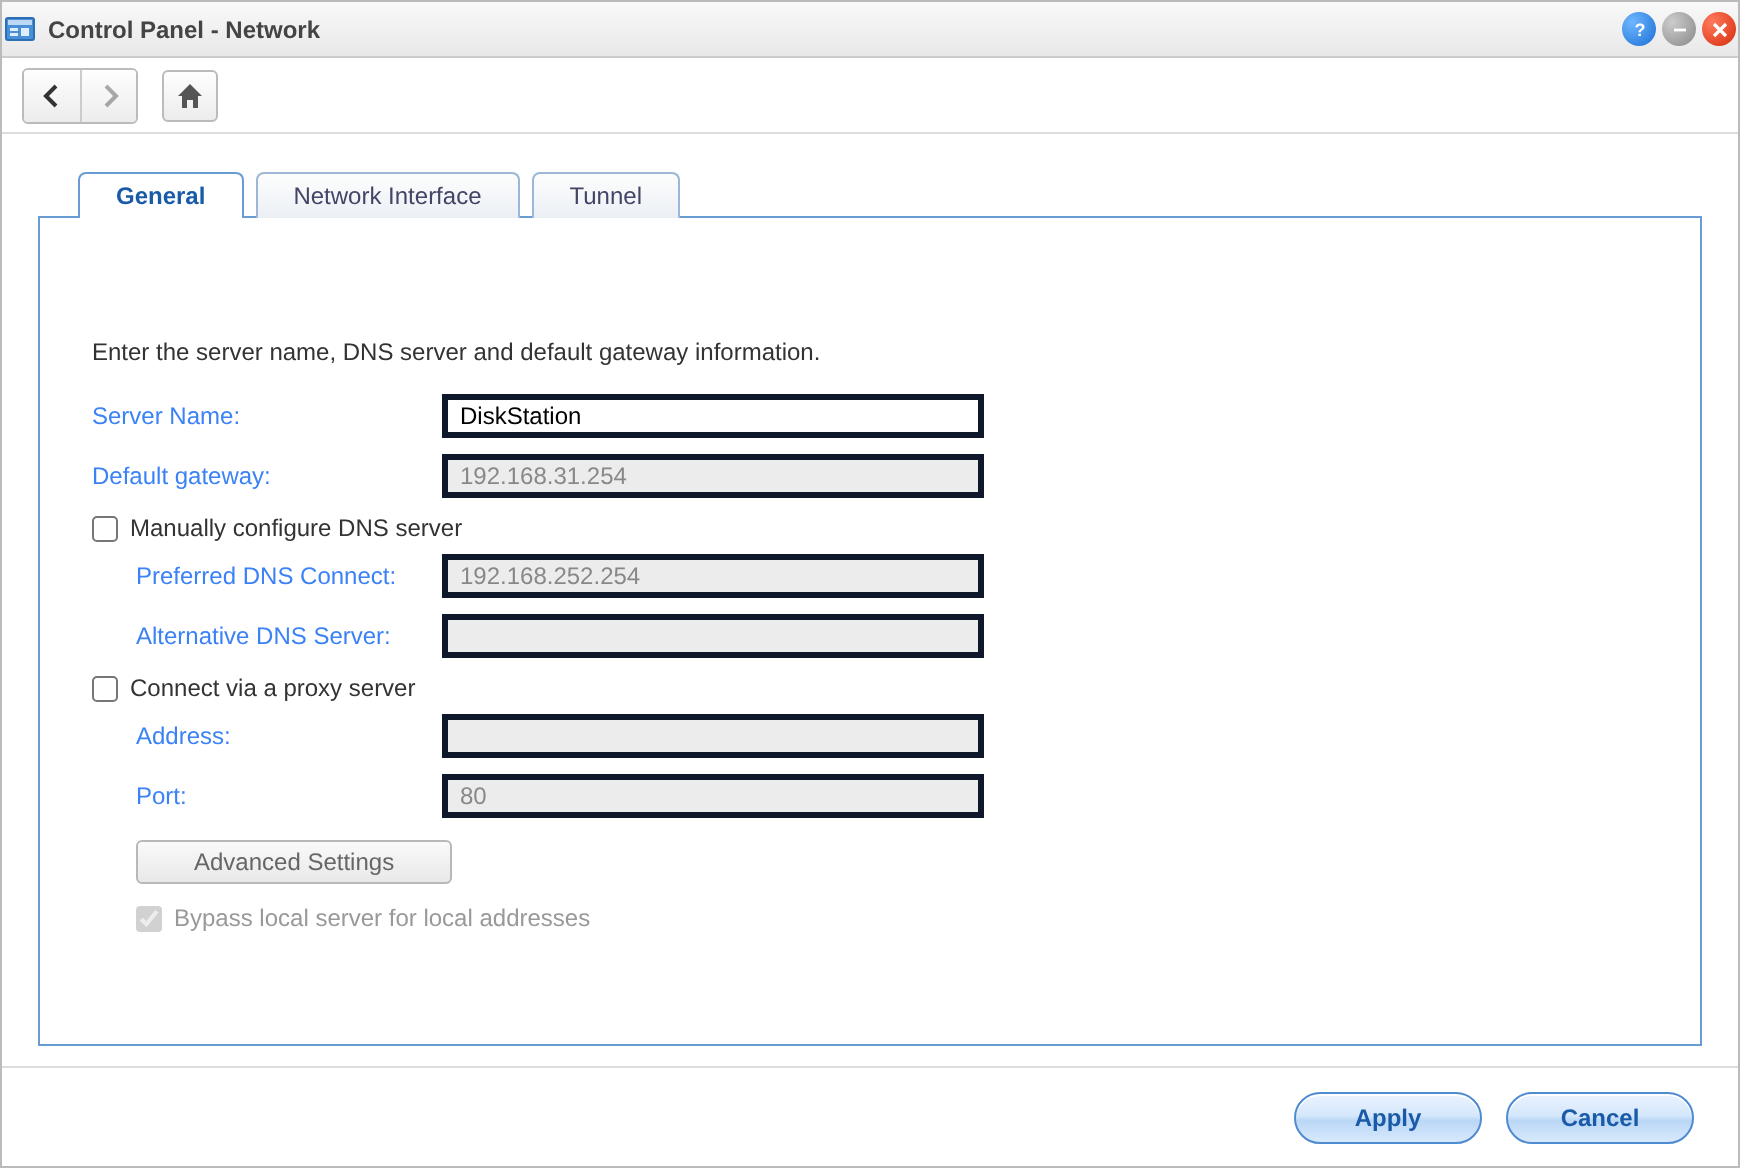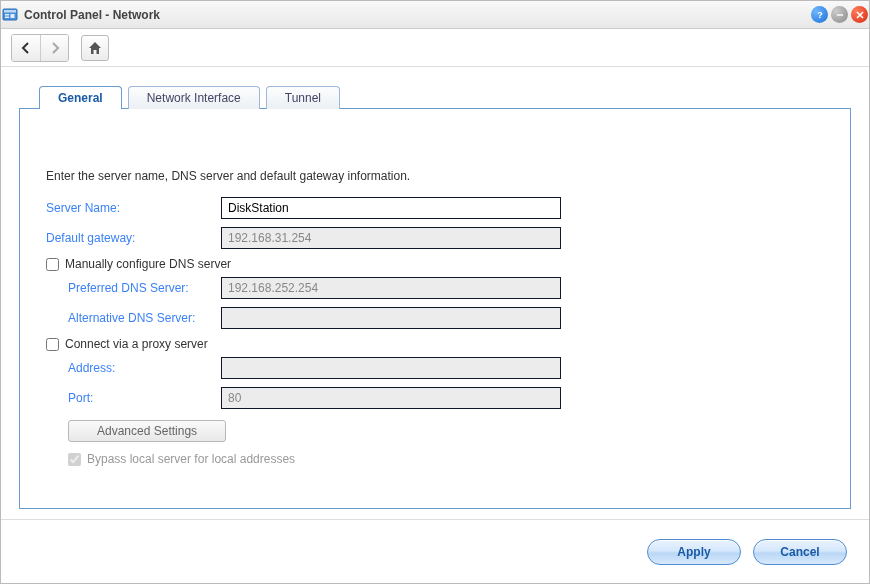--- a/index.html
+++ b/index.html
@@ -142,23 +142,23 @@
 }
 .form-label {
   width: 175px;
   color: #3b82f6;
 }
 .indent .form-label {
   padding-left: 22px;
   width: 175px;
 }
 .text-field {
-  width: 340px;
+  width: 271px;
   height: 22px;
-  border: 1px solid #0f172a;
+  border: 3px solid #0f172a;
   padding: 0 6px;
   font-size: 12px;
   background: #fff;
 }
 .text-field:disabled {
   background: #ececec;
   color: #888;
 }
 .checkbox-row {
   display: flex;
@@ -179,21 +179,21 @@
   padding: 3px 28px;
   border: 1px solid #b8b8b8;
   border-radius: 3px;
   background: linear-gradient(#fafafa,#e8e8e8);
   font-size: 12px;
   color: #666;
   cursor: default;
 }
 
 .footer {
-  height: 64px;
+  height: 50px;
   border-top: 1px solid #ddd;
   display: flex;
   align-items: center;
   justify-content: flex-end;
   padding: 12px 22px;
   gap: 12px;
 }
 .pill-btn {
   min-width: 94px;
   height: 26px;
@@ -281,21 +281,21 @@
         <span class="form-label">Default gateway:</span>
         <input class="text-field" type="text" disabled="" value="192.168.31.254" style="">
       </div>
 
       <div class="checkbox-row">
         <input type="checkbox" style="">
         <span>Manually configure DNS server</span>
       </div>
 
       <div class="form-row indent">
-        <span class="form-label">Preferred DNS Server:</span>
+        <span class="form-label">Preferred DNS Connect:</span>
         <input class="text-field" type="text" disabled="" value="192.168.252.254" style="">
       </div>
 
       <div class="form-row indent">
         <span class="form-label">Alternative DNS Server:</span>
         <input class="text-field" type="text" disabled="" value="" style="">
       </div>
 
       <div class="checkbox-row">
         <input type="checkbox" style="">

